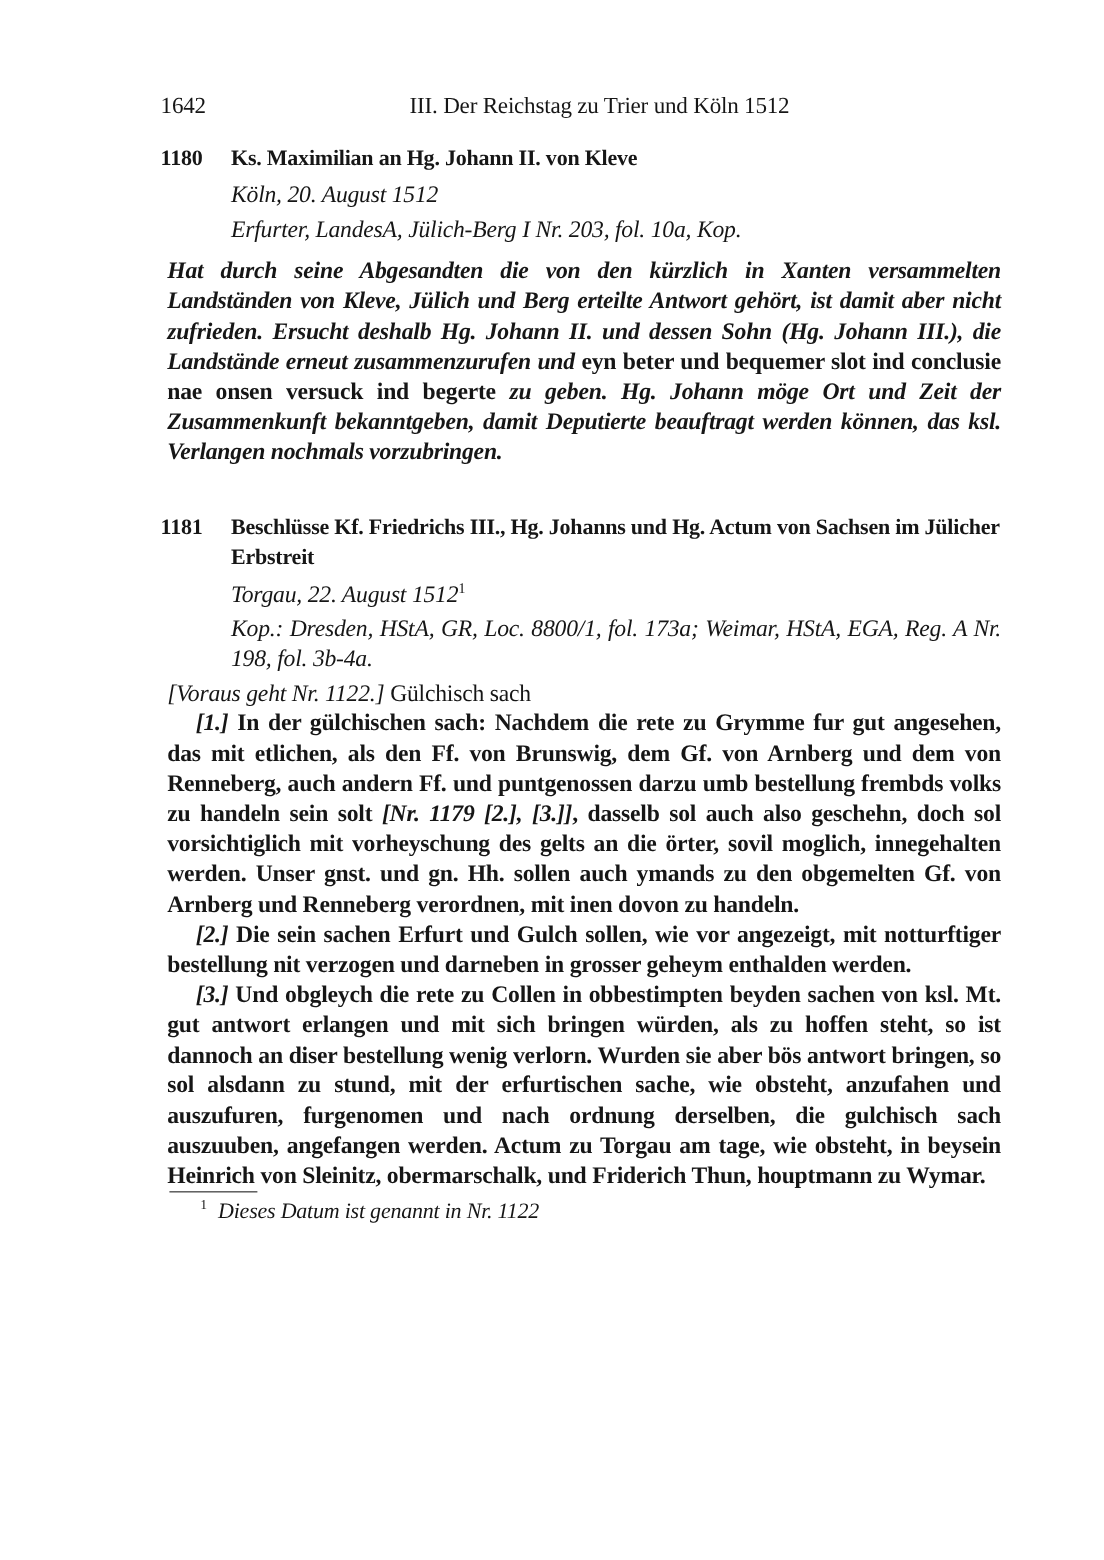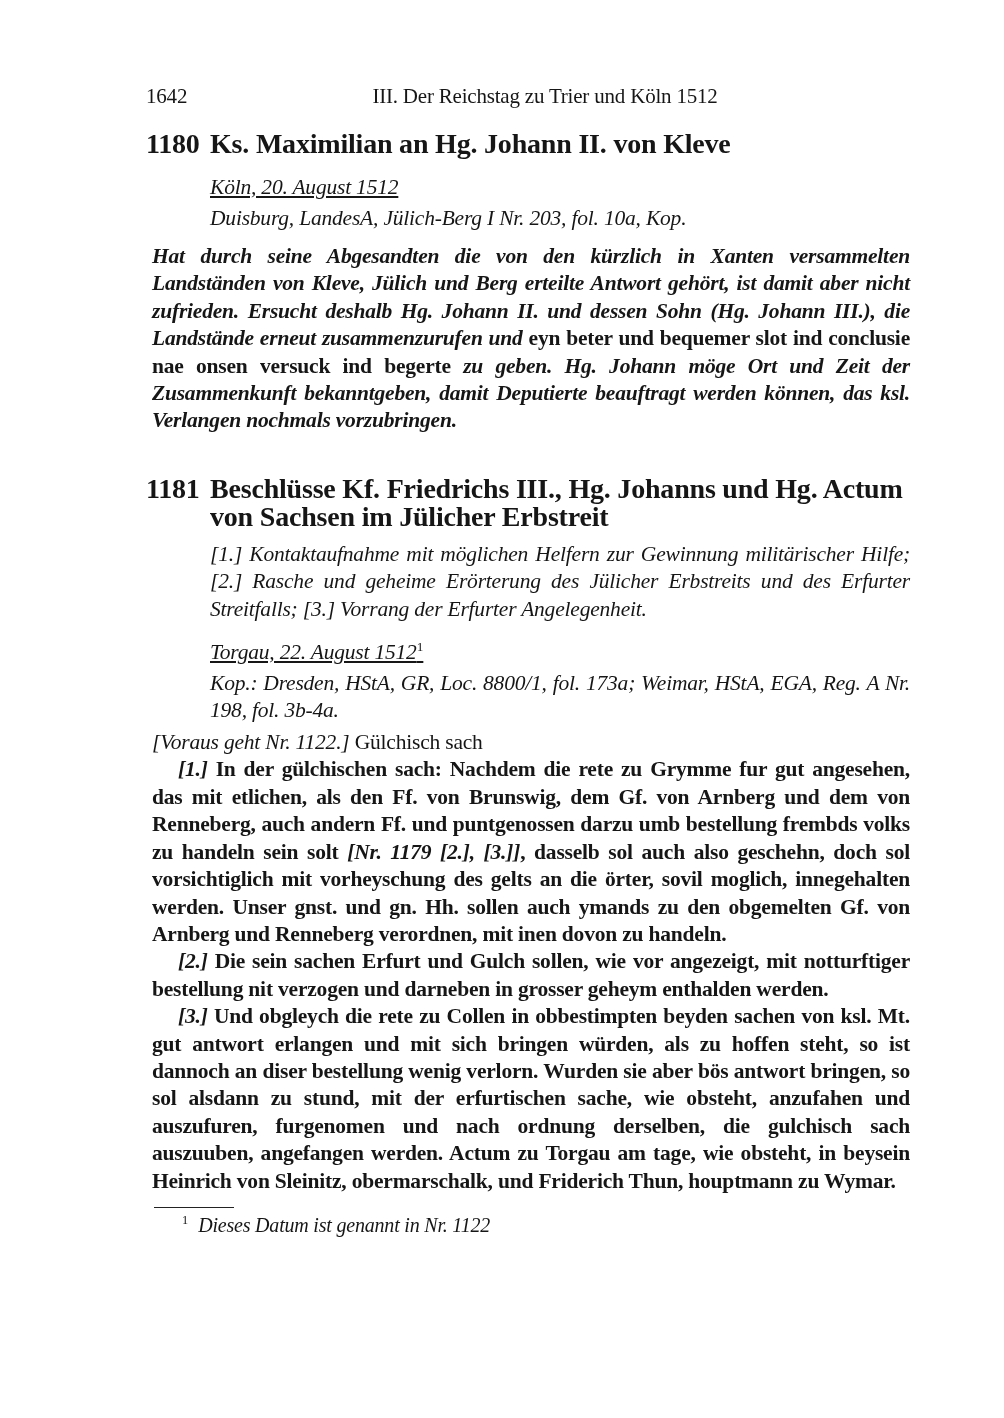--- a/index.html
+++ b/index.html
@@ -26,29 +26,29 @@
   }
   .page-number { position: absolute; left: -6px; top: 0; }
   .running-head { position: absolute; left: 0; right: 0; top: 0; text-align: center; padding-left: 28px; }
 
   
   .entry { position: relative; }
   .entry-head {
     position: relative;
     padding-left: 58px;
     font-weight: bold;
-    font-size: 28px;
+    font-size: 20px;
     line-height: 28px;
   }
   .entry-no { position: absolute; left: -6px; top: 0; }
 
   .hang { margin-left: 58px; }
   .ital { font-style: italic; }
 
-  .dateline { font-size: 21.5px; line-height: 27px; margin-top: 16px; text-decoration: underline; }
+  .dateline { font-size: 21.5px; line-height: 27px; margin-top: 6px; }
   .sourceline { font-size: 21.5px; line-height: 27px; margin-top: 4px; text-align: justify; }
 
   .para {
     font-size: 21.5px;
     line-height: 27.4px;
     text-align: justify;
     margin: 0;
     font-weight: bold;
   }
   .summary { margin-top: 11px; }
@@ -68,21 +68,21 @@
   .seg-r { font-style: normal; }
 
   sup.fn-ref {
     font-size: 62%;
     font-style: normal;
     vertical-align: super;
     line-height: 0;
     letter-spacing: 0;
   }
 
-  .footnote-block { margin-top: 12px; }
+  .footnote-block { margin-top: 0; }
   .footnote-rule {
     width: 80px; height: 0;
     border-top: 1.6px solid #222;
     margin-left: 2px;
   }
   .footnote-line {
     margin-top: 5px;
     padding-left: 30px;
     font-size: 20px;
     line-height: 25px;
@@ -106,30 +106,29 @@
     <span class="page-number">1642</span>
     <span class="running-head">III. Der Reichstag zu Trier und Köln 1512</span>
   </div>
 
   <div class="entry entry-1180">
     <div class="entry-head">
       <span class="entry-no">1180</span>
       <span>Ks. Maximilian an Hg. Johann II. von Kleve</span>
     </div>
     <div class="dateline hang ital">Köln, 20. August 1512</div>
-    <div class="sourceline hang ital">Duisburg, LandesA, Jülich-Berg I Nr. 203, fol. 10a, Kop.</div>
+    <div class="sourceline hang ital">Erfurter, LandesA, Jülich-Berg I Nr. 203, fol. 10a, Kop.</div>
     <p class="para summary"><span class="seg-i">Hat durch seine Abgesandten die von den kürzlich in Xanten versammelten Landständen von Kleve, Jülich und Berg erteilte Antwort gehört, ist damit aber nicht zufrieden. Ersucht deshalb Hg. Johann II. und dessen Sohn (Hg. Johann III.), die Landstände erneut zusammenzurufen und </span><span class="seg-r">eyn beter und bequemer slot ind conclusie nae onsen versuck ind begerte </span><span class="seg-i">zu geben. Hg. Johann möge Ort und Zeit der Zusammenkunft bekanntgeben, damit Deputierte beauftragt werden können, das ksl. Verlangen nochmals vorzubringen.</span></p>
   </div>
 
   <div class="entry entry-1181">
     <div class="entry-head">
       <span class="entry-no">1181</span>
       <span>Beschlüsse Kf. Friedrichs III., Hg. Johanns und Hg. Actum von Sachsen im Jülicher Erbstreit</span>
     </div>
-    <div class="abstract hang ital">[1.] Kontaktaufnahme mit möglichen Helfern zur Gewinnung militärischer Hilfe; [2.] Rasche und geheime Erörterung des Jülicher Erbstreits und des Erfurter Streitfalls; [3.] Vorrang der Erfurter Angelegenheit.</div>
     <div class="dateline hang"><span class="ital">Torgau, 22. August 1512</span><sup class="fn-ref">1</sup></div>
     <div class="sourceline hang ital">Kop.: Dresden, HStA, GR, Loc. 8800/1, fol. 173a; Weimar, HStA, EGA, Reg. A Nr. 198, fol. 3b-4a.</div>
 
     <div class="crossref-line">
       <span class="ital">[Voraus geht Nr. 1122.] </span><span>Gülchisch sach</span>
     </div>
 
     <p class="para body-para"><span class="seg-i">[1.] </span><span class="seg-r">In der gülchischen sach: Nachdem die rete zu Grymme fur gut angesehen, das mit etlichen, als den Ff. von Brunswig, dem Gf. von Arnberg und dem von Renneberg, auch andern Ff. und puntgenossen darzu umb bestellung frembds volks zu handeln sein solt </span><span class="seg-i">[Nr. 1179 [2.], [3.]]</span><span class="seg-r">, dasselb sol auch also geschehn, doch sol vorsichtiglich mit vorheyschung des gelts an die örter, sovil moglich, innegehalten werden. Unser gnst. und gn. Hh. sollen auch ymands zu den obgemelten Gf. von Arnberg und Renneberg verordnen, mit inen dovon zu handeln.</span></p>
     <p class="para body-para"><span class="seg-i">[2.] </span><span class="seg-r">Die sein sachen Erfurt und Gulch sollen, wie vor angezeigt, mit notturftiger bestellung nit verzogen und darneben in grosser geheym enthalden werden.</span></p>
     <p class="para body-para"><span class="seg-i">[3.] </span><span class="seg-r">Und obgleych die rete zu Collen in obbestimpten beyden sachen von ksl. Mt. gut antwort erlangen und mit sich bringen würden, als zu hoffen steht, so ist dannoch an diser bestellung wenig verlorn. Wurden sie aber bös antwort bringen, so sol alsdann zu stund, mit der erfurtischen sache, wie obsteht, anzufahen und auszufuren, furgenomen und nach ordnung derselben, die gulchisch sach auszuuben, angefangen werden. Actum zu Torgau am tage, wie obsteht, in beysein Heinrich von Sleinitz, obermarschalk, und Friderich Thun, houptmann zu Wymar.</span></p>

